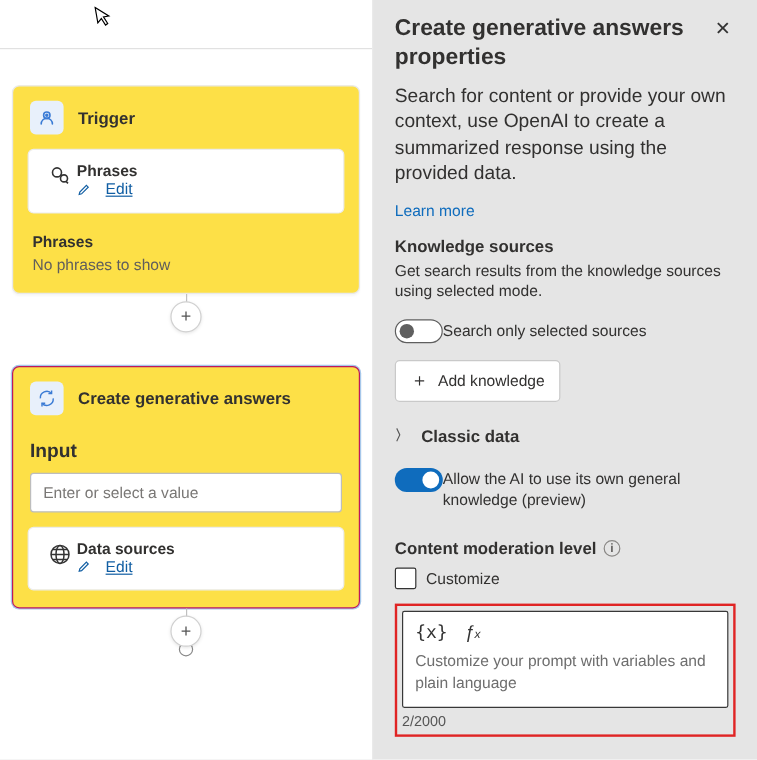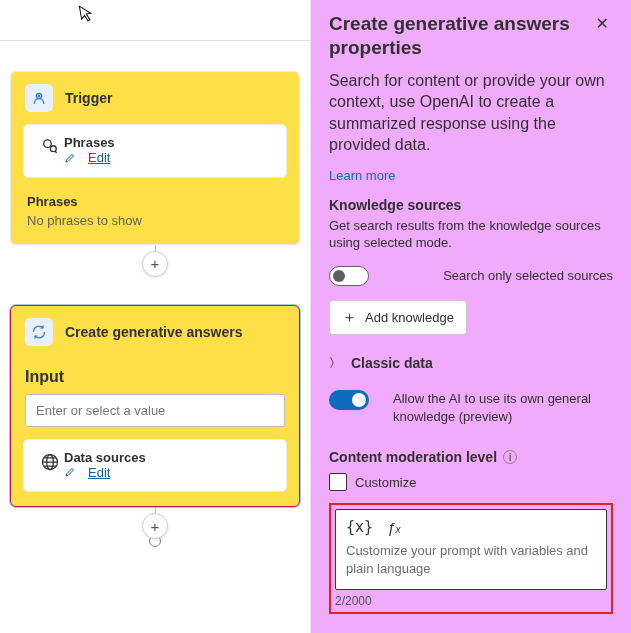--- a/index.html
+++ b/index.html
@@ -21,29 +21,29 @@
   .sub-card .lnk { color: #115ea3; font-size: 13px; text-decoration: underline; display: inline-flex; align-items: center; gap: 12px; cursor: pointer; }
   .plain-block { padding: 4px 16px 16px 16px; }
   .plain-block .ttl { font-weight: 600; font-size: 13px; margin-bottom: 4px; }
   .plain-block .sub { color: #605e5c; font-size: 13px; }
   .connector { position: relative; height: 30px; display:flex; justify-content:center; }
   .conn-line { width: 1px; background: #c0c0c0; height: 100%; }
   .plus-btn { position: absolute; top: 6px; left: 50%; transform: translateX(-50%); width: 26px; height: 26px; border-radius: 50%; background:#fff; border:1px solid #d0d0d0; display:flex; align-items:center; justify-content:center; color:#555; box-shadow:0 1px 3px rgba(0,0,0,0.1); cursor:pointer; font-size:15px; }
   .end-circle { width:12px; height:12px; border:1px solid #888; border-radius:50%; margin: -2px auto 0; background:#fff; }
   .sec-label { font-weight:600; font-size:16px; padding: 10px 14px 8px; }
   .text-input { margin: 0 14px 12px 14px; border:1px solid #bdbdbd; border-radius:3px; padding: 8px 10px; color:#797775; font-size:13px; background:#fff; cursor:text; }
-  .right-pane { position:absolute; right:0; top:0; width:321px; height:633px; background:#f0abfc; border-left:1px solid #eaeaea; padding: 12px 18px 0 18px; overflow:hidden; }
+  .right-pane { position:absolute; right:0; top:0; width:321px; height:633px; background:#e5e5e5; border-left:1px solid #eaeaea; padding: 12px 18px 0 18px; overflow:hidden; }
   .rp-title-row { display:flex; align-items:flex-start; }
   .rp-title { font-size:19px; font-weight:600; line-height:1.25; flex:1; }
   .close-x { font-size:16px; color:#333; cursor:pointer; padding:2px 4px; }
   .rp-desc { font-size:16px; color:#323130; margin-top:10px; line-height:1.35; }
   .rp-link { color:#0f6cbd; font-size:13px; display:inline-block; margin-top:12px; cursor:pointer; }
   .rp-h { font-weight:600; font-size:14px; margin-top:14px; }
   .rp-sub { font-size:13px; color:#323130; margin-top:4px; line-height:1.35; }
-  .toggle-row { display:flex; align-items:center; gap:24px; margin-top:14px; font-size:13px;justify-content:space-between; }
+  .toggle-row { display:flex; align-items:center; gap:0; margin-top:14px; font-size:13px; }
   .toggle { width:40px; height:20px; border-radius:10px; position:relative; cursor:pointer; flex-shrink:0; }
   .toggle.off { border:1px solid #5f5f5f; background:#fff; }
   .toggle.off .knob { position:absolute; left:3px; top:3px; width:12px; height:12px; border-radius:50%; background:#5f5f5f; }
   .toggle.on { background:#0f6cbd; }
   .toggle.on .knob { position:absolute; right:3px; top:3px; width:14px; height:14px; border-radius:50%; background:#fff; }
   .btn { display:inline-flex; align-items:center; gap:8px; border:1px solid #c9c9c9; background:#fff; border-radius:4px; padding:7px 12px; font-size:13px; cursor:pointer; margin-top:14px; }
   .collapsible { display:flex; align-items:center; gap:10px; margin-top:20px; font-weight:600; font-size:14px; cursor:pointer; }
   .chev { font-size:12px; color:#555; }
   .cm-row { display:flex; align-items:center; gap:6px; margin-top:24px; font-weight:600; font-size:14px; }
   .info-ic { width:14px; height:14px; border:1px solid #8a8886; border-radius:50%; display:inline-flex; align-items:center; justify-content:center; font-size:10px; color:#605e5c; cursor:pointer; }

